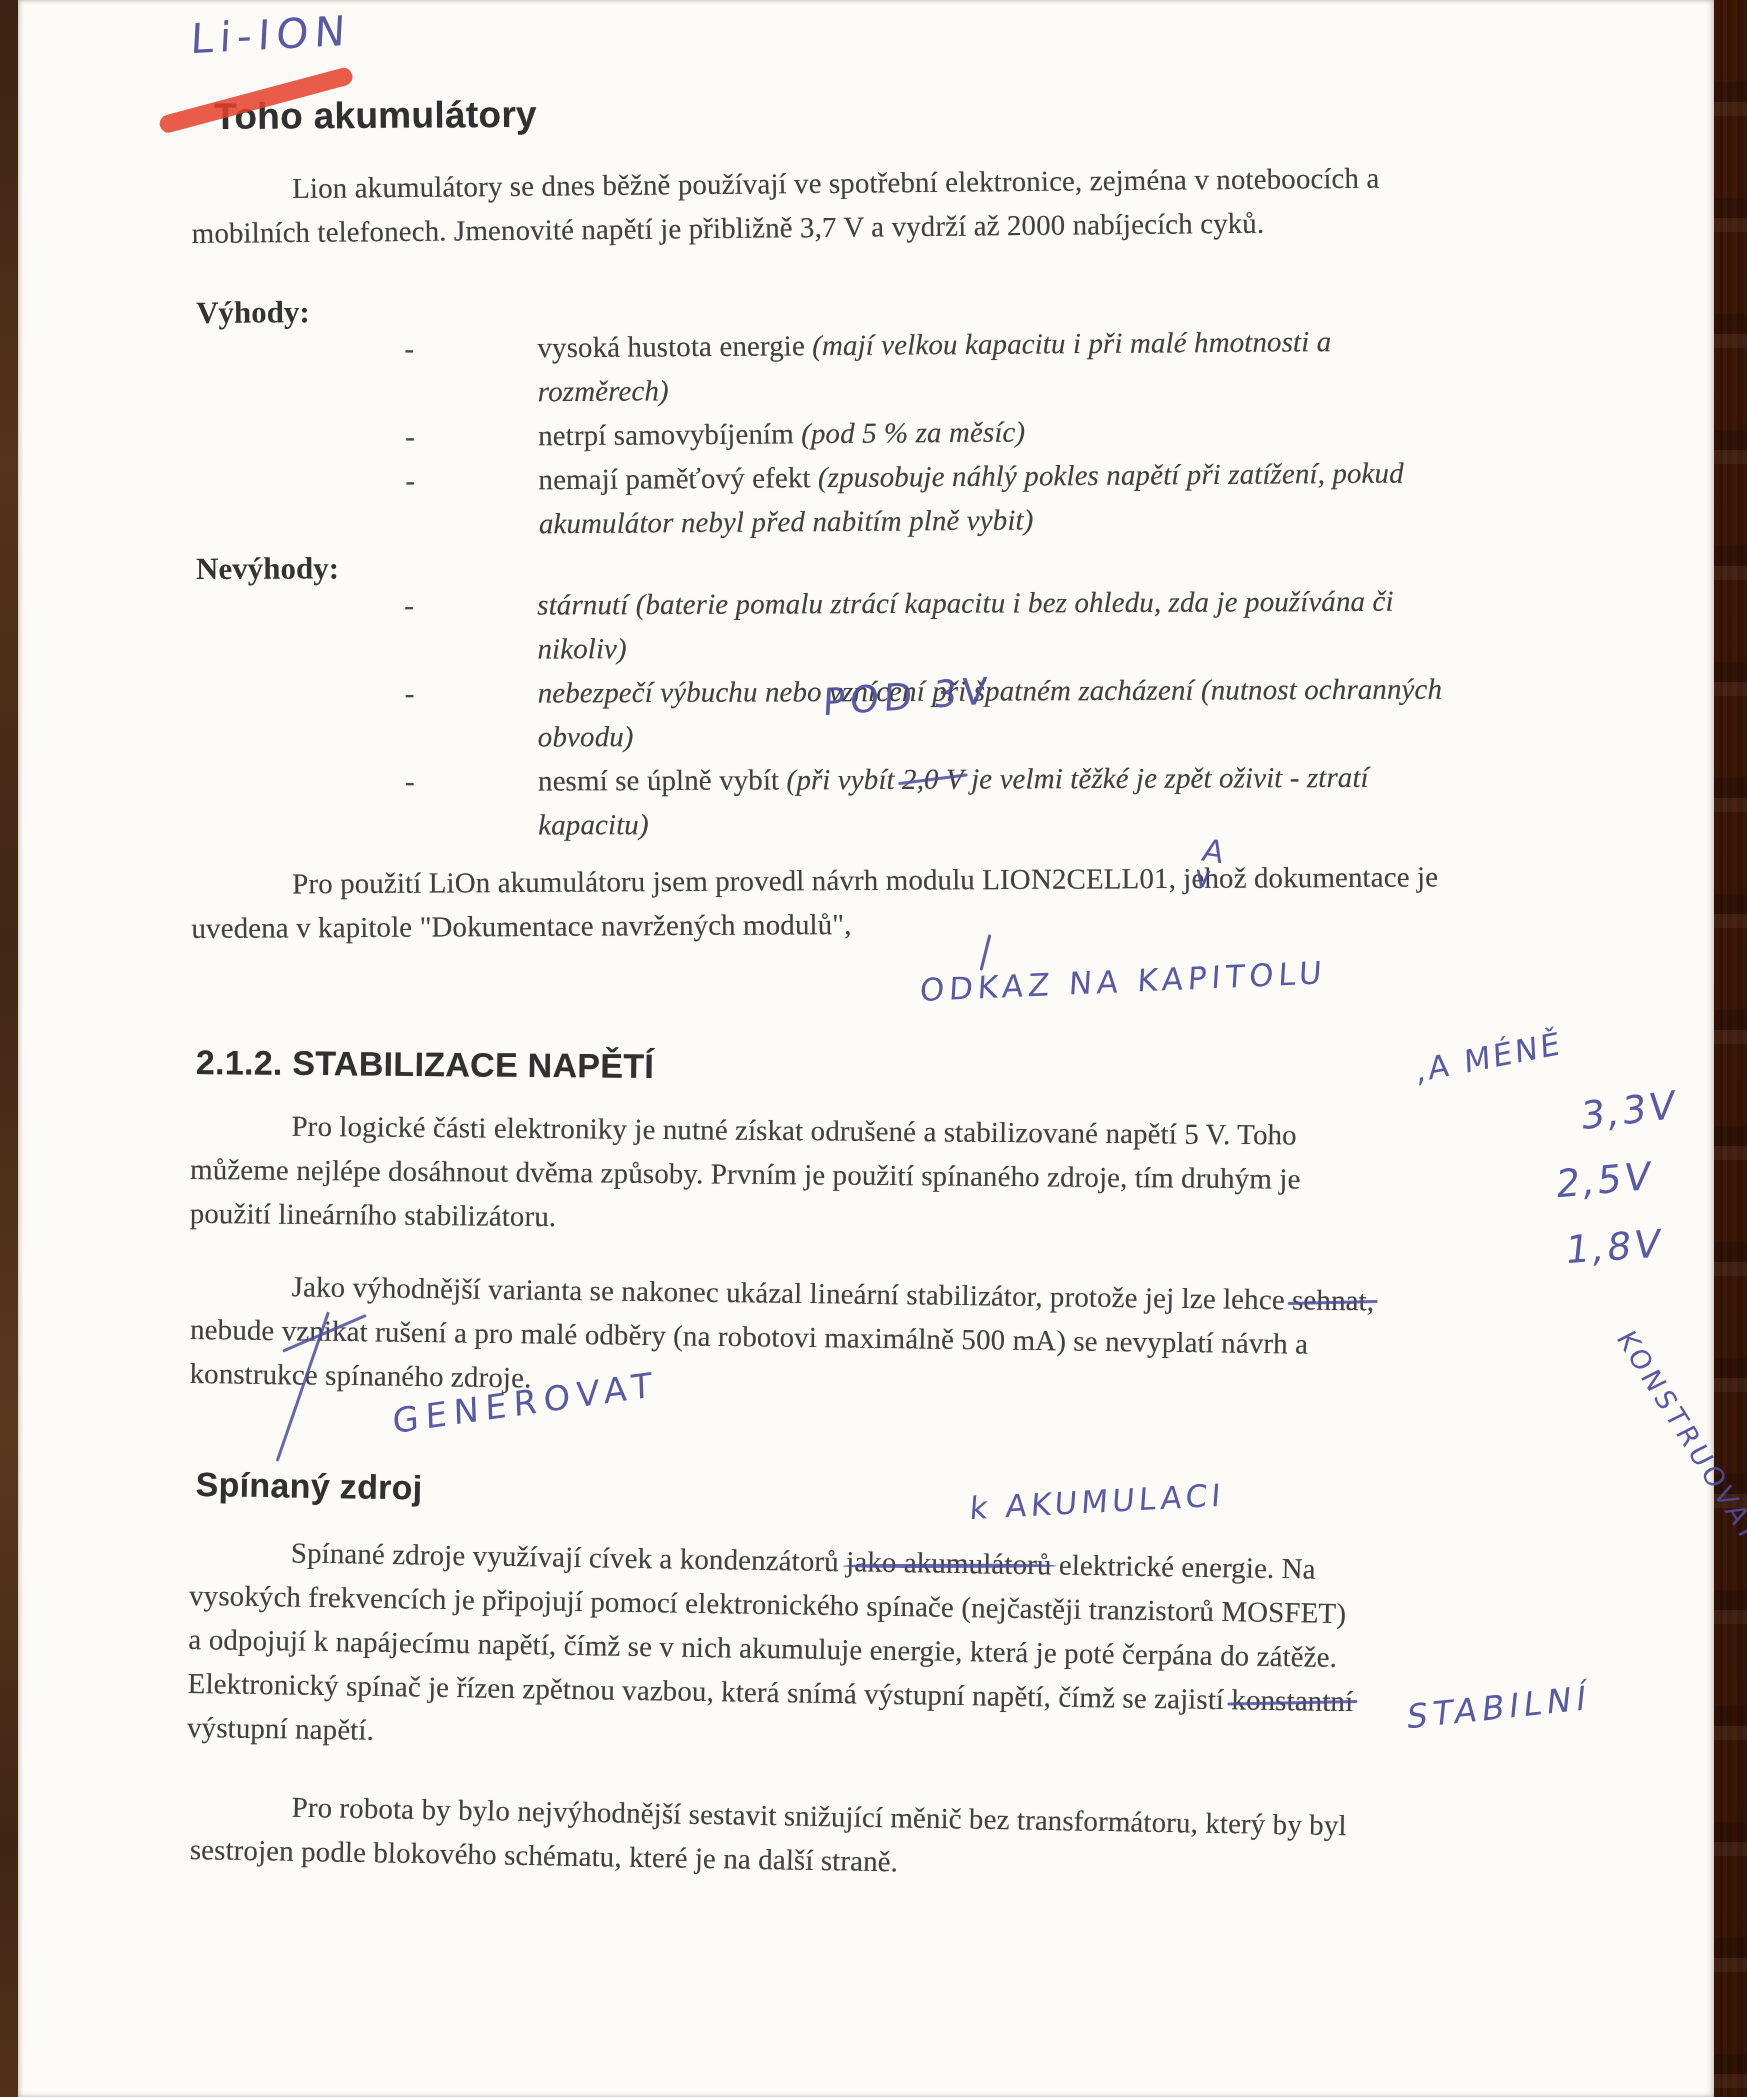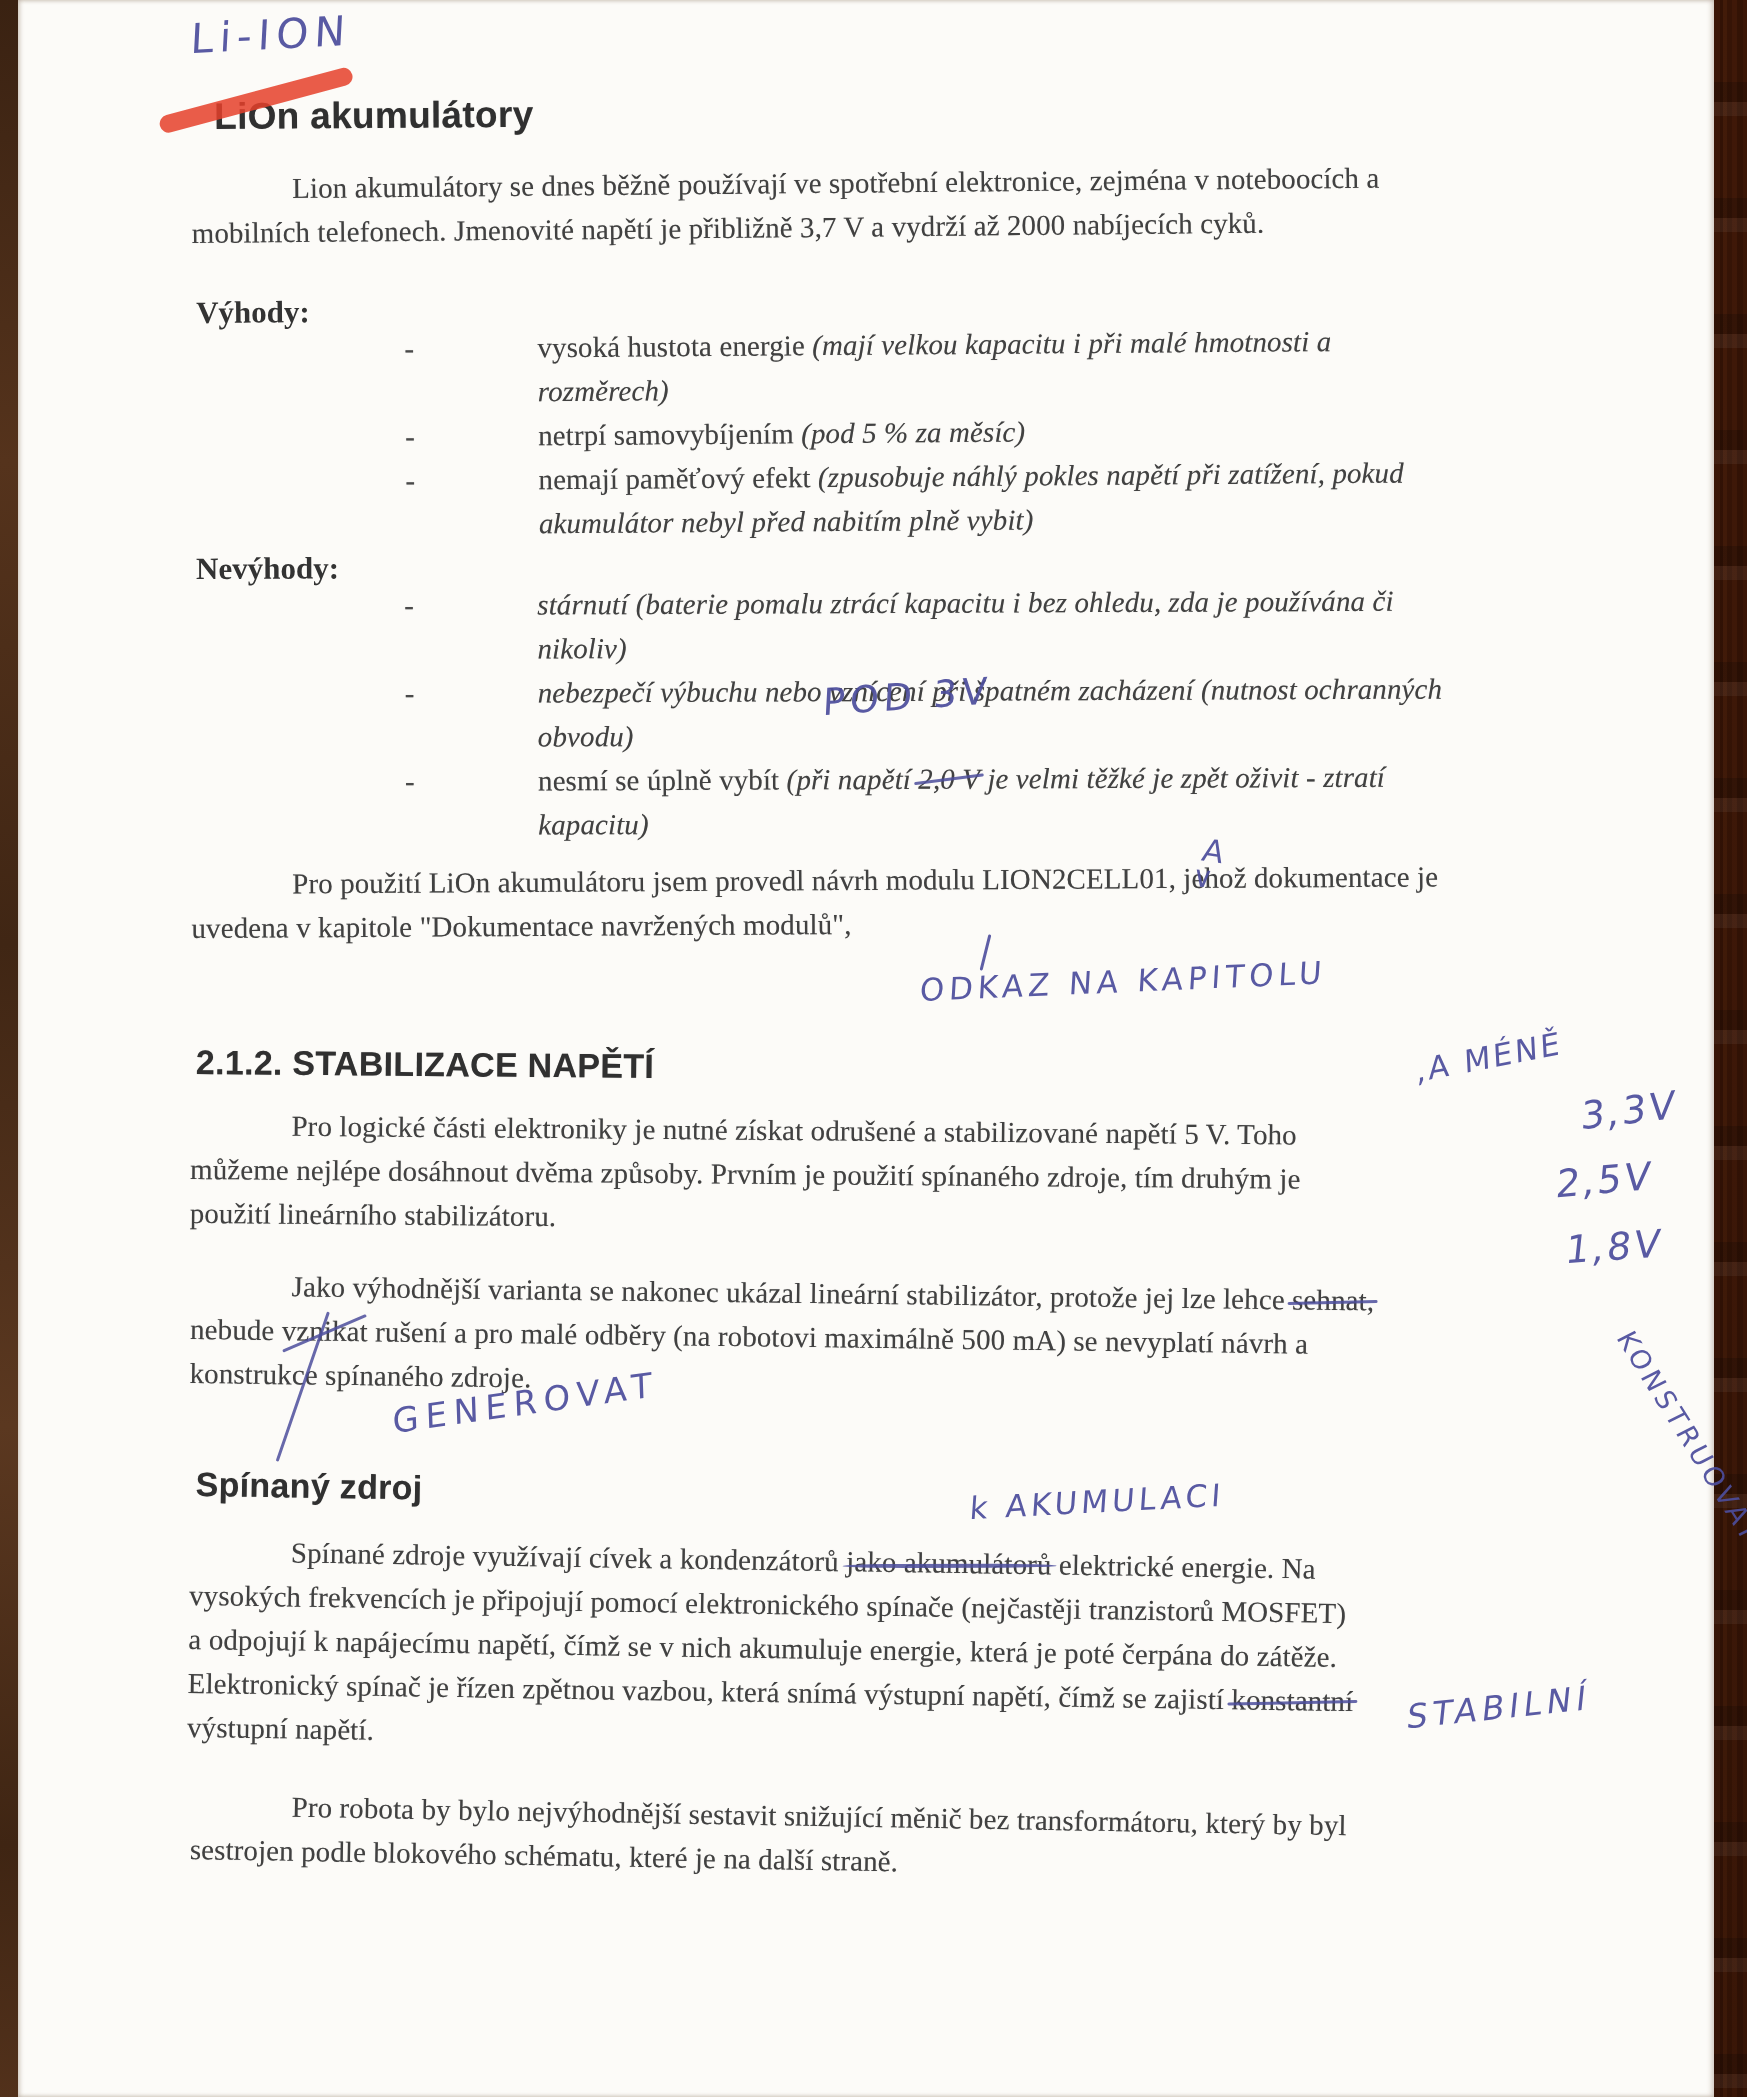--- a/index.html
+++ b/index.html
@@ -91,21 +91,21 @@
 <body>
 
 <div class="wood wood-left"></div>
 <div class="wood wood-right"></div>
 
 <div class="paper">
 
   <div class="hw hw-note">Li-ION</div>
 
   <div class="sec" style="top:96px;left:196px;transform:rotate(-0.4deg);">
-    <h1 class="h-sans doc-title"><span>LiOn</span><span> akumulátory</span></h1>
+    <h1 class="h-sans doc-title"><span>Toho</span><span> akumulátory</span></h1>
   </div>
   <div class="red-bar"></div>
 
   <div class="sec body-text" style="top:167px;left:173px;transform:rotate(-0.55deg);">
     <span class="line indent">Lion akumulátory se dnes běžně používají ve spotřební elektronice, zejména v noteboocích a</span>
     <span class="line">mobilních telefonech.  Jmenovité napětí je přibližně 3,7 V a vydrží až  2000 nabíjecích cyků.</span>
   </div>
 
   <div class="sec" style="top:295px;left:178px;height:259px;transform:rotate(-0.45deg);">
     <h3 class="h-serif list-heading">Výhody:</h3>
@@ -135,21 +135,21 @@
         <span class="line it">stárnutí (baterie pomalu ztrácí kapacitu i bez ohledu, zda je používána či</span>
         <span class="line it">nikoliv)</span>
       </li>
       <li>
         <span class="dash">-</span>
         <span class="line it">nebezpečí výbuchu nebo vznícení při špatném zacházení (nutnost ochranných</span>
         <span class="line it">obvodu)</span>
       </li>
       <li>
         <span class="dash">-</span>
-        <span class="line"><span>nesmí se úplně vybít </span><span class="it">(při napětí </span><span class="it strike-blue strike-up">2,0 V</span><span class="it"> je velmi těžké je zpět oživit - ztratí</span></span>
+        <span class="line"><span>nesmí se úplně vybít </span><span class="it">(při vybít </span><span class="it strike-blue strike-up">2,0 V</span><span class="it"> je velmi těžké je zpět oživit - ztratí</span></span>
         <span class="line it">kapacitu)</span>
       </li>
     </ul>
   </div>
 
   <div class="hw hw-pod3v">POD 3V</div>
 
   <div class="sec body-text" style="top:862px;left:173px;transform:rotate(-0.35deg);">
     <span class="line indent"><span>Pro použití LiOn akumulátoru jsem provedl návrh modulu LION2CELL01</span><span>, jehož dokumentace je</span></span>
     <span class="line">uvedena v kapitole "Dokumentace navržených modulů",</span>

